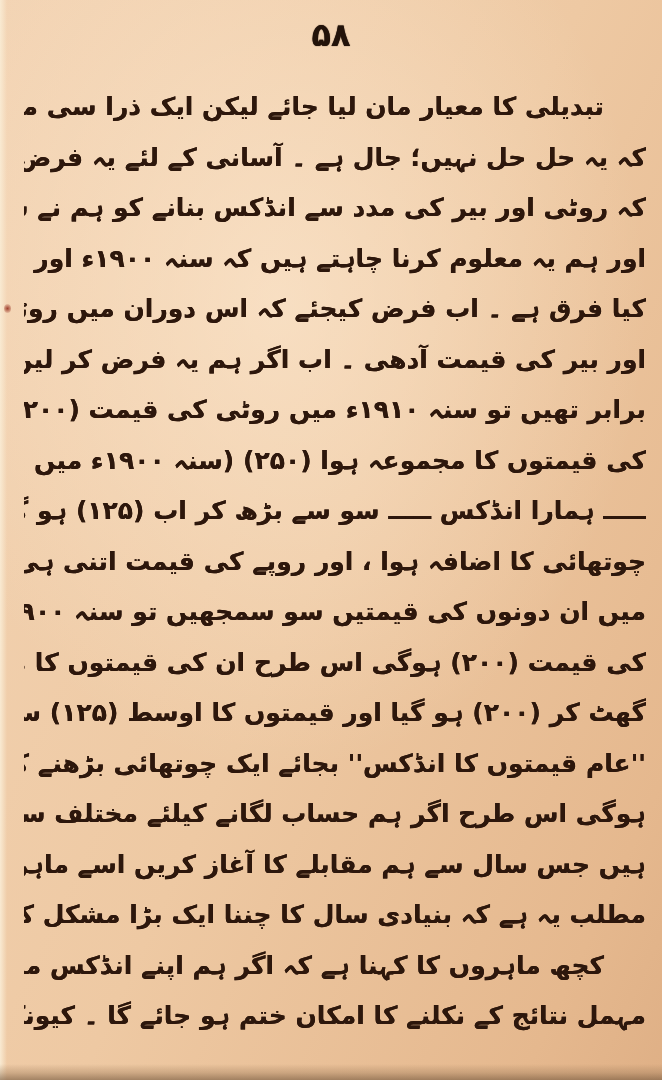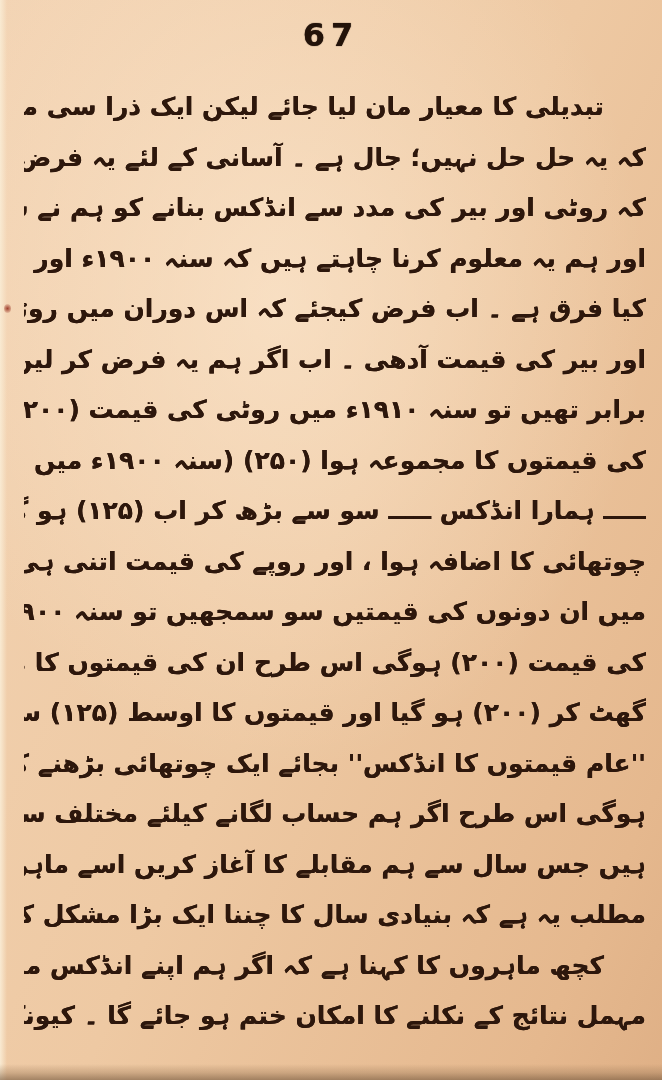--- a/index.html
+++ b/index.html
@@ -75,21 +75,21 @@
   
   .line.para-end { text-align: right; text-align-last: right; }
 </style>
 </head>
 <body>
 
 <div class="scan-page">
   <div class="edge-left"></div>
   <div class="ink-smudge"></div>
 
-  <div class="page-number">67</div>
+  <div class="page-number">۵۸</div>
 
   <div class="text-block">
     <div class="line indent">تبدیلی کا معیار مان لیا جائے لیکن ایک ذرا سی مثال سے یہ واضح ہو جائے گا</div>
     <div class="line">کہ یہ حل حل نہیں؛ جال ہے ۔ آسانی کے لئے یہ فرض کر لیجئے کہ ہم نے یہ مان لیا</div>
     <div class="line">کہ روٹی اور بیر کی مدد سے انڈکس بنانے کو ہم نے سب سے بہتر انڈکس تسلیم کر لیا ہے</div>
     <div class="line">اور ہم یہ معلوم کرنا چاہتے ہیں کہ سنہ ۱۹۰۰ء اور سنہ ۱۹۱۰ء کے درمیان اس سلسلے میں</div>
     <div class="line">کیا فرق ہے ۔ اب فرض کیجئے کہ اس دوران میں روٹی کی قیمت دگنی ہو گئی ہے</div>
     <div class="line">اور بیر کی قیمت آدھی ۔ اب اگر ہم یہ فرض کر لیں کہ سنہ ۱۹۰۰ء میں دونوں قیمتیں سو کے</div>
     <div class="line">برابر تھیں تو سنہ ۱۹۱۰ء میں روٹی کی قیمت (۲۰۰) ہو گئی اور بیر کی (۵۰) ان دونوں</div>
     <div class="line">کی قیمتوں کا مجموعہ ہوا (۲۵۰) (سنہ ۱۹۰۰ء میں یہ ۲۰۰ تھا) اور ان کی اوسط قیمت</div>

